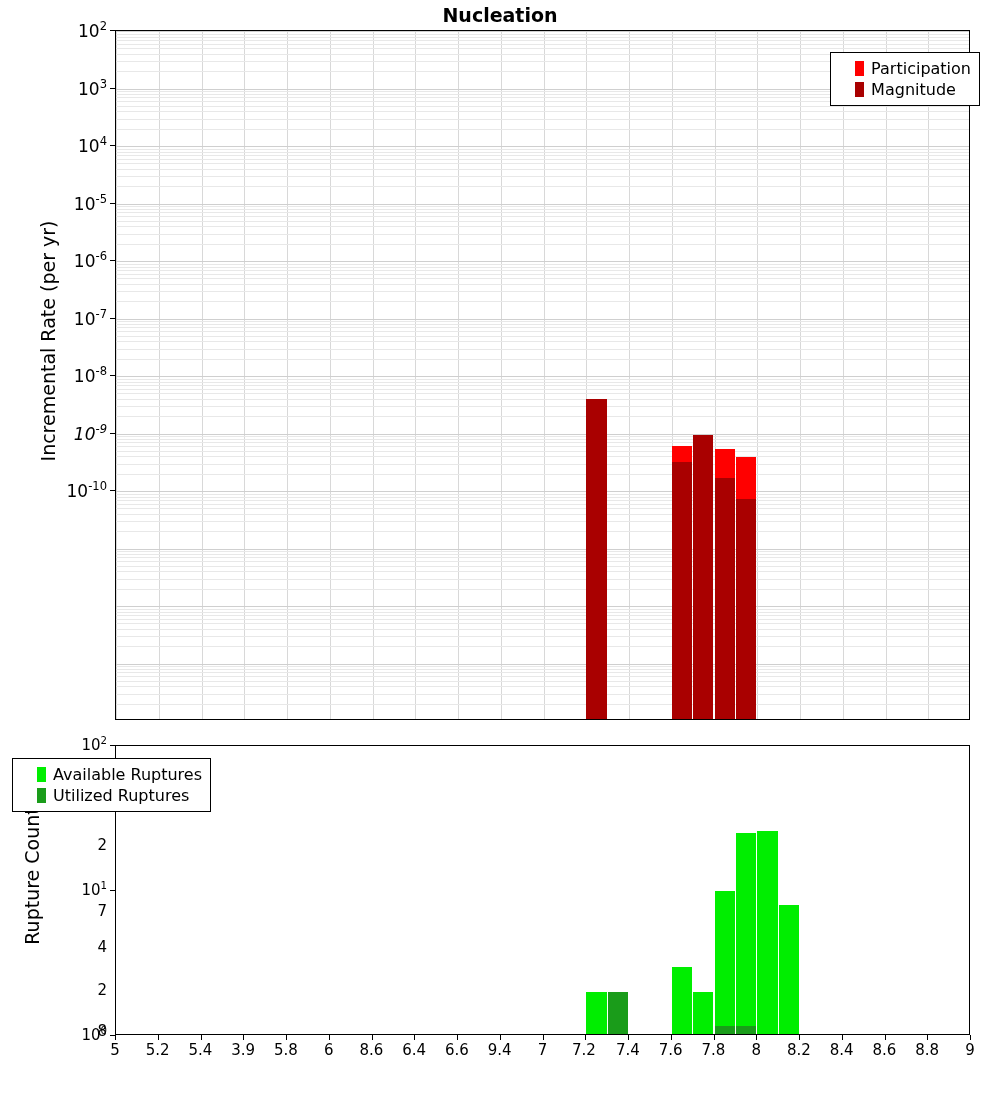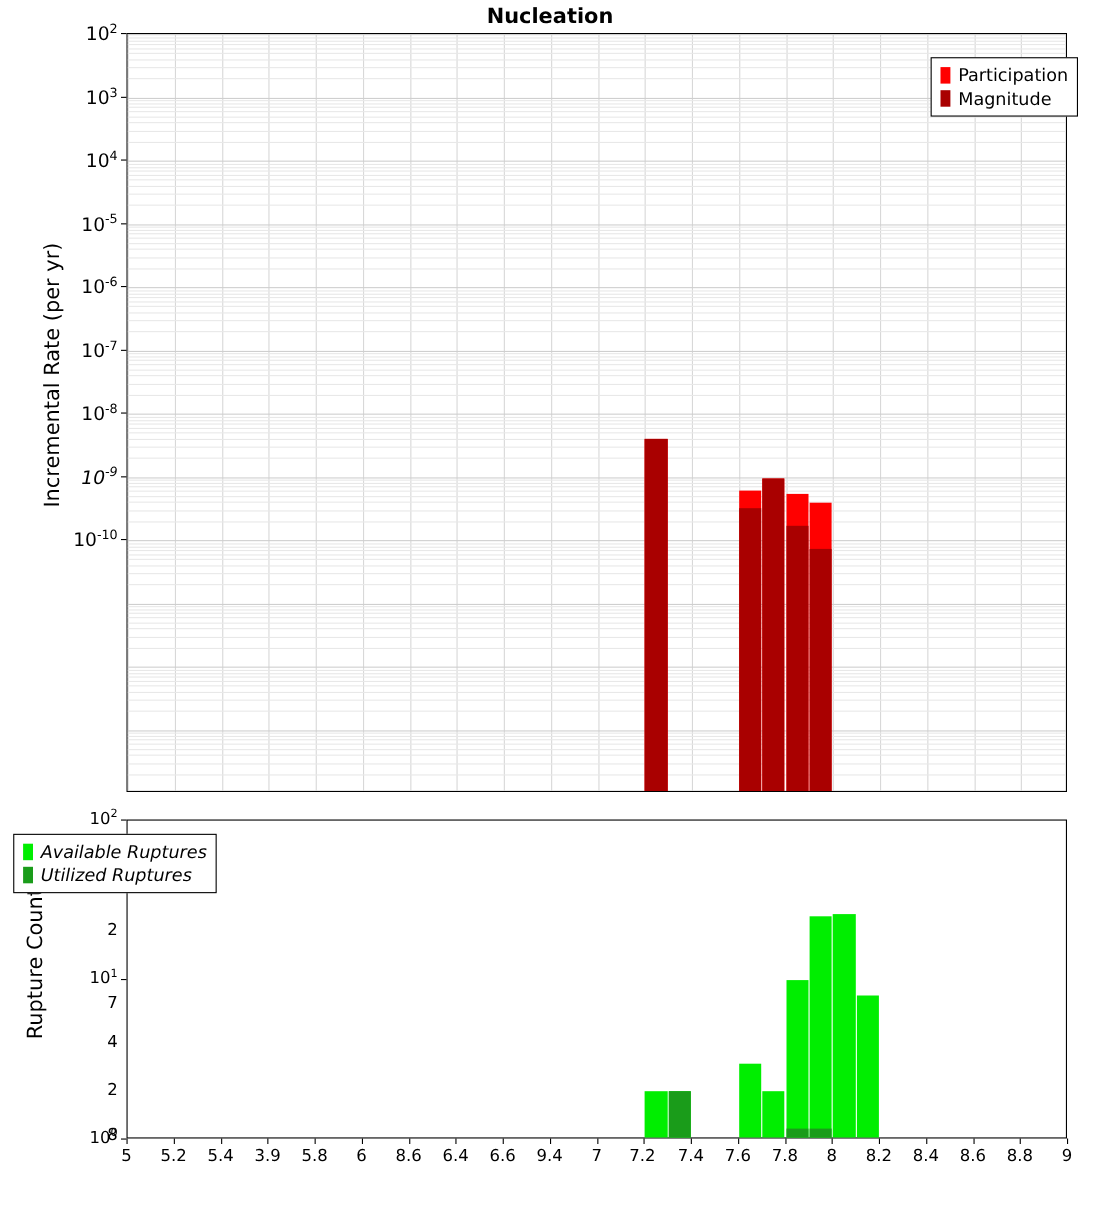--- a/index.html
+++ b/index.html
@@ -49,25 +49,25 @@
     transform:rotate(-90deg);transform-origin:center center;
     text-align:center;font-size:19px;color:#000;
   }
   #xlabel{
     position:absolute;left:115px;top:1070px;width:855px;
     text-align:center;font-size:19px;color:#000;
   }
 
   
   .legend{position:absolute;background:#fff;border:1px solid #000;padding:5px 8px;}
-  .legend-row{display:flex;align-items:center;height:21px;}
+  .legend-row{display:flex;align-items:center;height:21px;margin-left:16px;}
   .legend-swatch{width:9px;height:15px;margin-right:7px;display:inline-block;}
   .legend-text{font-size:16px;color:#000;white-space:nowrap;}
   #legend-top{right:20px;top:52px;}
-  #legend-bottom{left:12px;top:758px;font-style:italic;}
+  #legend-bottom{left:12px;top:758px;}
 
   sup{font-size:0.68em;vertical-align:super;}
 </style>
 </head>
 <body>
 
 <div class="figure">
 
   <div id="chart-title">Nucleation</div>
 

